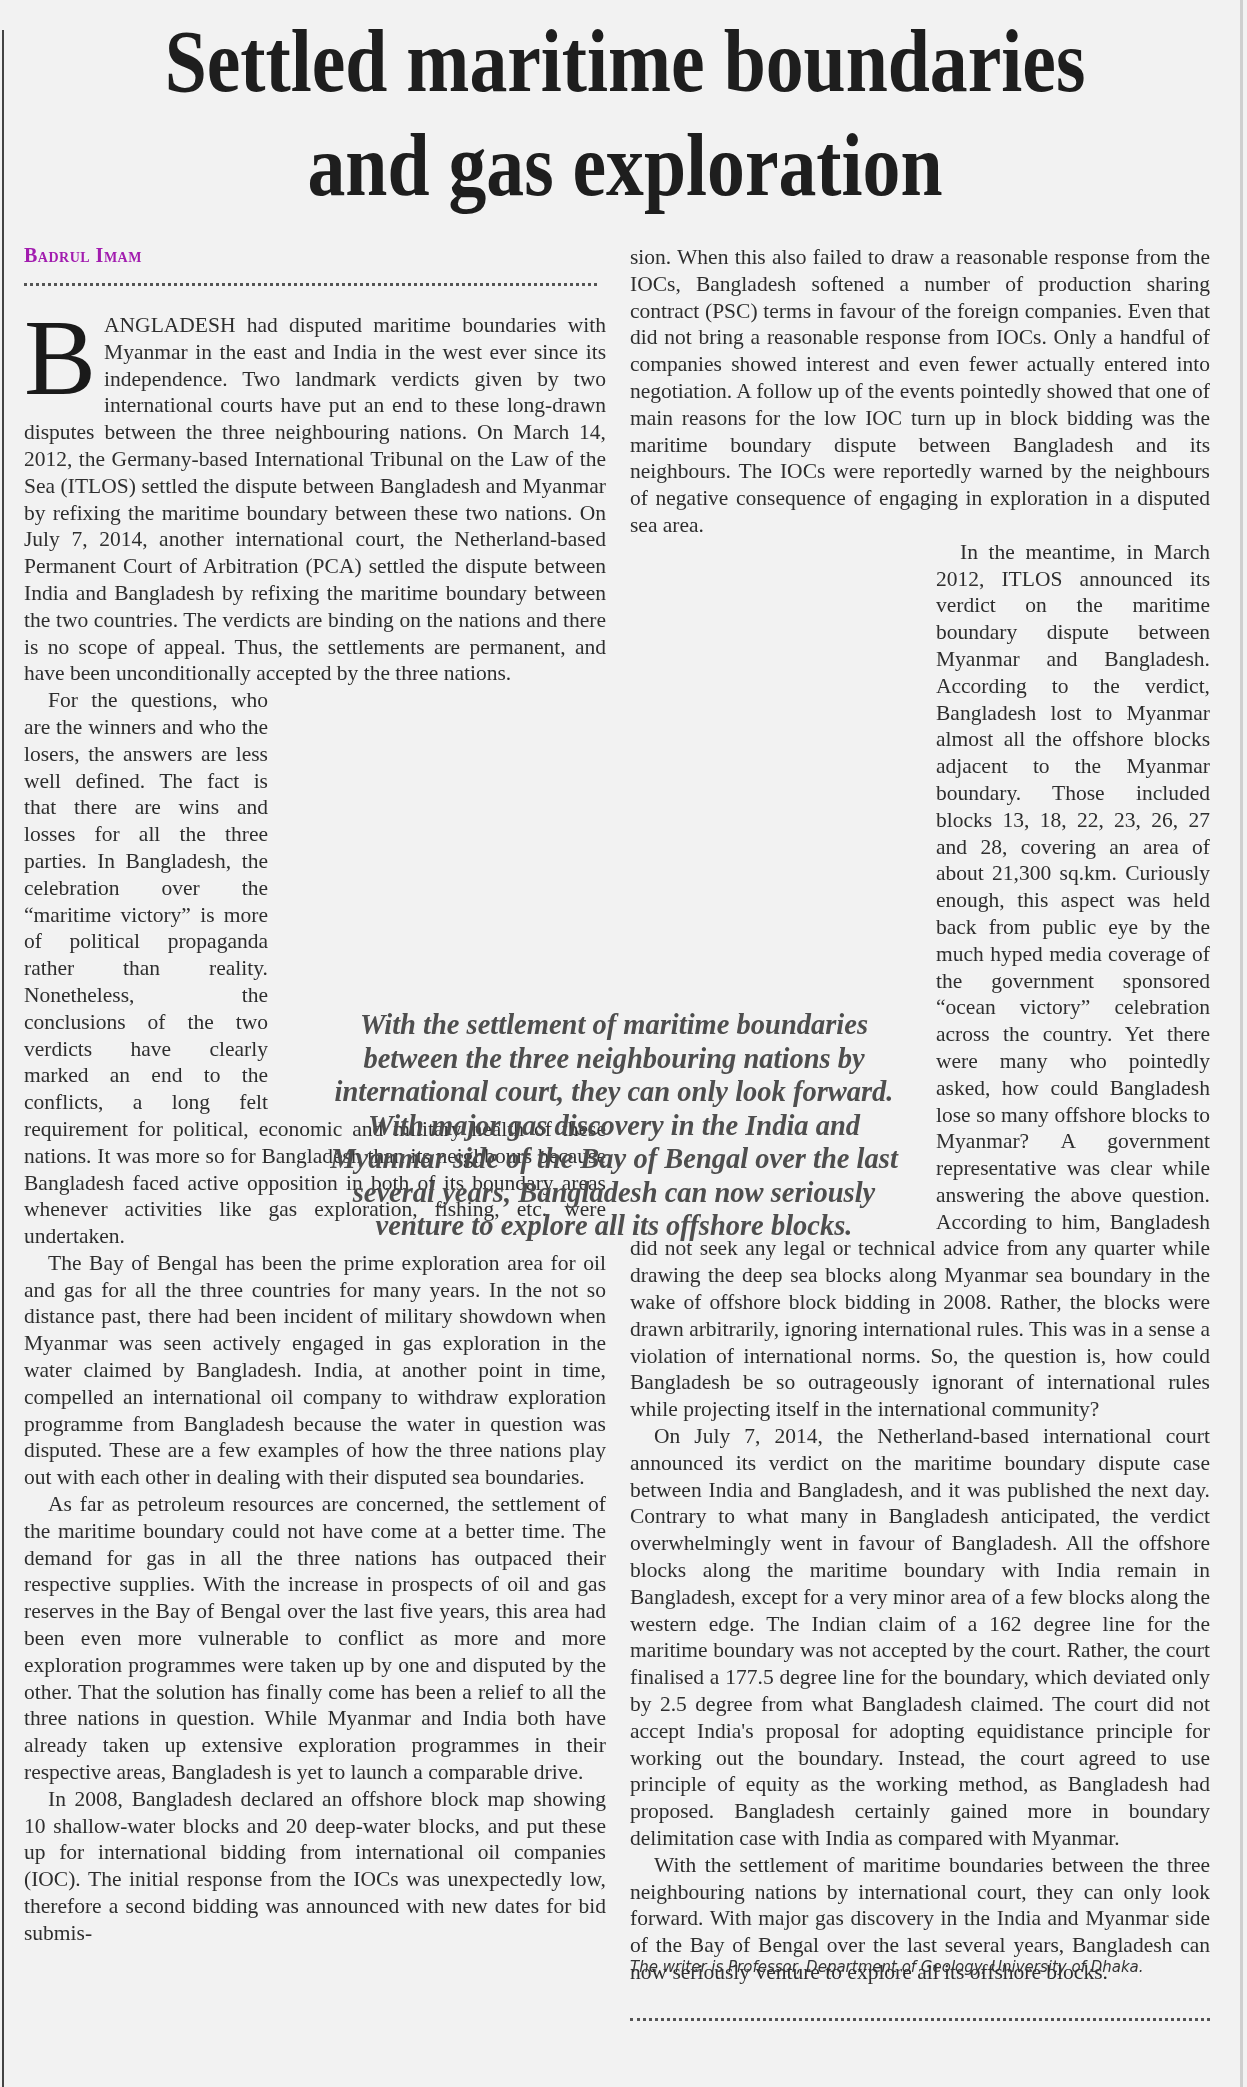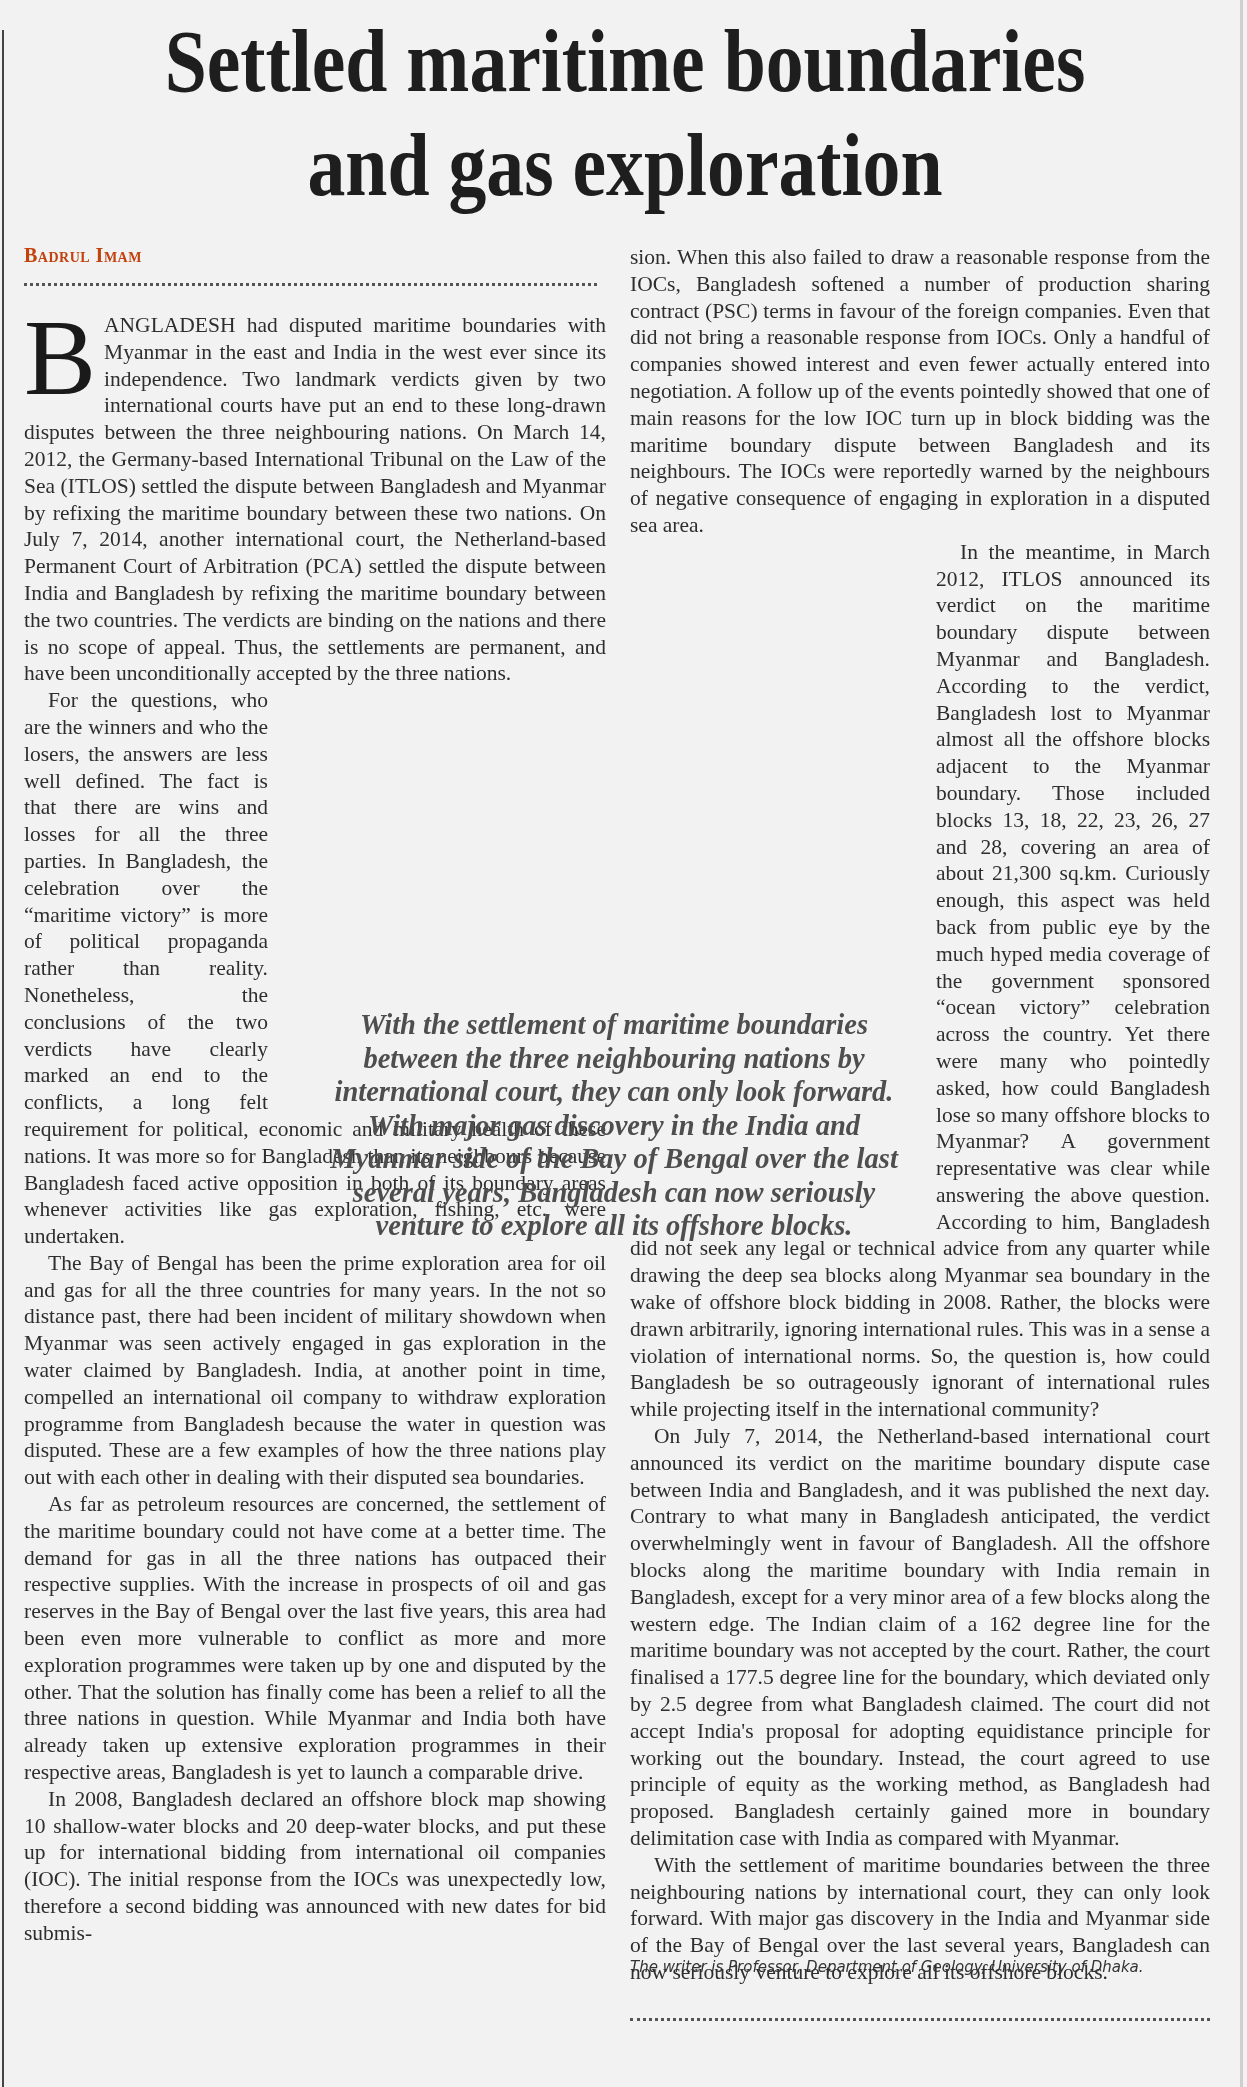--- a/index.html
+++ b/index.html
@@ -14,21 +14,21 @@
   .right-rule { position: absolute; right: 4px; top: 0; width: 3px; height: 2087px; background: #cfcfcf; }
   .headline {
     position: absolute; left: 10px; top: 10px; width: 1230px;
     text-align: center; margin: 0;
     font-family: "Liberation Serif", serif; font-weight: bold;
     font-size: 88px; line-height: 104px; letter-spacing: 0px;
     color: #1e1e1e; transform: scaleX(0.86); transform-origin: center top;
   }
   .byline {
     position: absolute; left: 24px; top: 244px;
-    font-size: 20px; font-weight: bold; letter-spacing: 0.5px; color: #c2410c;
+    font-size: 20px; font-weight: bold; letter-spacing: 0.5px; color: #a21caf;
     font-variant: small-caps;
   }
   .dots {
     position: absolute; height: 0; border-top: 3px dotted #555;
   }
   .dots.byline-dots { left: 24px; top: 283px; width: 573px; }
   .dots.footer-dots { left: 630px; top: 2018px; width: 580px; }
   .col {
     position: absolute; font-size: 21.5px; line-height: 26.8px;
     text-align: justify; color: #2e2e2e;

